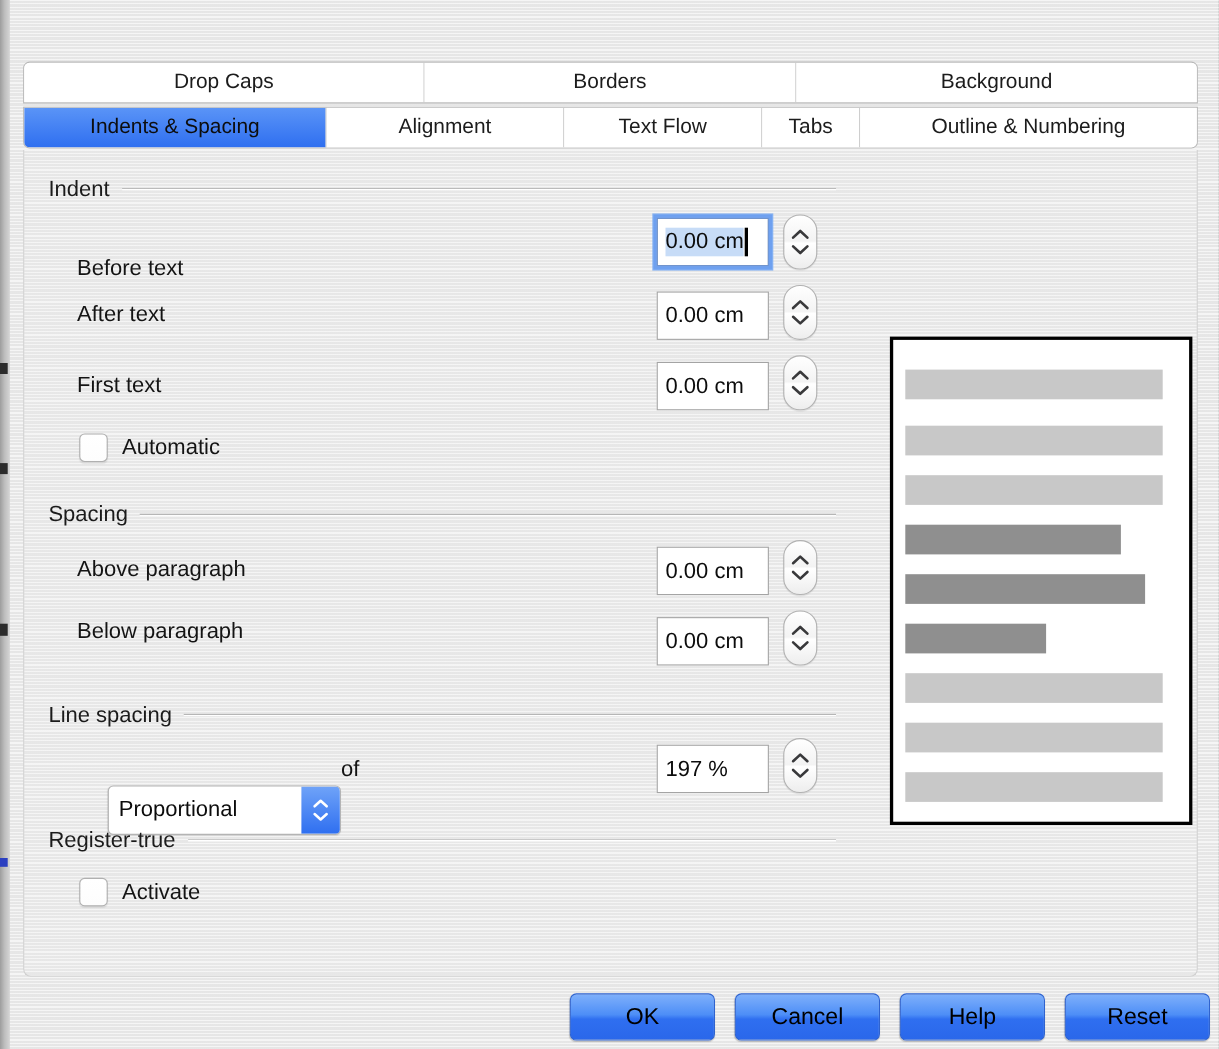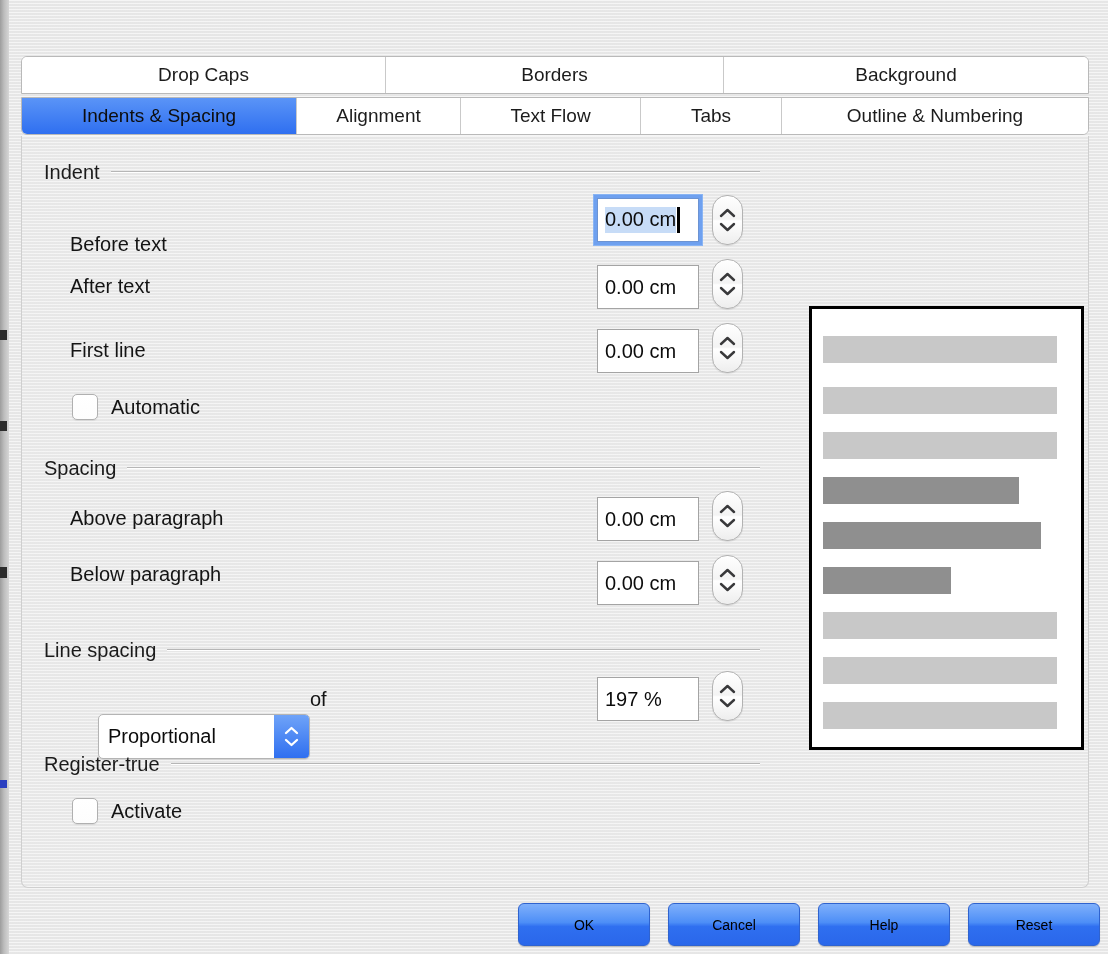--- a/index.html
+++ b/index.html
@@ -213,21 +213,21 @@
   .pbar { position: absolute; left: 11px; height: 27px; }
 
   
   .btn {
     position: absolute;
     height: 43px;
     border: 1px solid #2f63cf;
     border-radius: 6px;
     background: linear-gradient(180deg,#7fb0fb 0%, #4d8ef7 45%, #2f6ff0 55%, #2a67ea 100%);
     color: #000000;
-    font-size: 14px;
+    font-size: 21px;
     display: flex; align-items: center; justify-content: center;
     box-shadow: 0 1px 1px rgba(0,0,0,0.2);
   }
 </style>
 </head>
 <body>
 
 <div id="window">
 
   <div class="edge-strip">
@@ -239,21 +239,21 @@
 
 
   <div id="tabrow-top">
     <div class="tab" style="width:364px">Drop Caps</div>
     <div class="tab" style="width:338px">Borders</div>
     <div class="tab" style="flex:1">Background</div>
   </div>
 
   <div id="tabrow-bottom">
     <div class="tab active" style="width:275px">Indents &amp; Spacing</div>
-    <div class="tab" style="width:164px">Alignment</div>
+    <div class="tab" style="width:216px">Alignment</div>
     <div class="tab" style="width:180px">Text Flow</div>
     <div class="tab" style="flex:1">Tabs</div>
     <div class="tab" style="width:306px">Outline &amp; Numbering</div>
   </div>
 
   <div id="content">
 
     <div class="group-head" style="left:22px; top:24px; width:716px;">
       <span>Indent</span>
       <span class="rule"></span>
@@ -279,21 +279,21 @@
     </div>
     <div class="stepper" style="left:690px; top:123px;">
       <svg width="17" height="10" viewBox="0 0 17 10">
           <path d="M2 8 L8.5 2 L15 8" fill="none" stroke="#39393b" stroke-width="2.4" stroke-linecap="round" stroke-linejoin="round"></path>
         </svg>
       <svg width="17" height="10" viewBox="0 0 17 10" style="margin-top:4px">
           <path d="M2 2 L8.5 8 L15 2" fill="none" stroke="#39393b" stroke-width="2.4" stroke-linecap="round" stroke-linejoin="round"></path>
         </svg>
     </div>
 
-    <div class="field-label" style="left:48px; top:203px;">First line</div>
+    <div class="field-label" style="left:48px; top:203px;">First text</div>
     <div class="tfield" style="left:575px; top:193px;">
       <span>0.00 cm</span>
     </div>
     <div class="stepper" style="left:690px; top:187px;">
       <svg width="17" height="10" viewBox="0 0 17 10">
           <path d="M2 8 L8.5 2 L15 8" fill="none" stroke="#39393b" stroke-width="2.4" stroke-linecap="round" stroke-linejoin="round"></path>
         </svg>
       <svg width="17" height="10" viewBox="0 0 17 10" style="margin-top:4px">
           <path d="M2 2 L8.5 8 L15 2" fill="none" stroke="#39393b" stroke-width="2.4" stroke-linecap="round" stroke-linejoin="round"></path>
         </svg>

